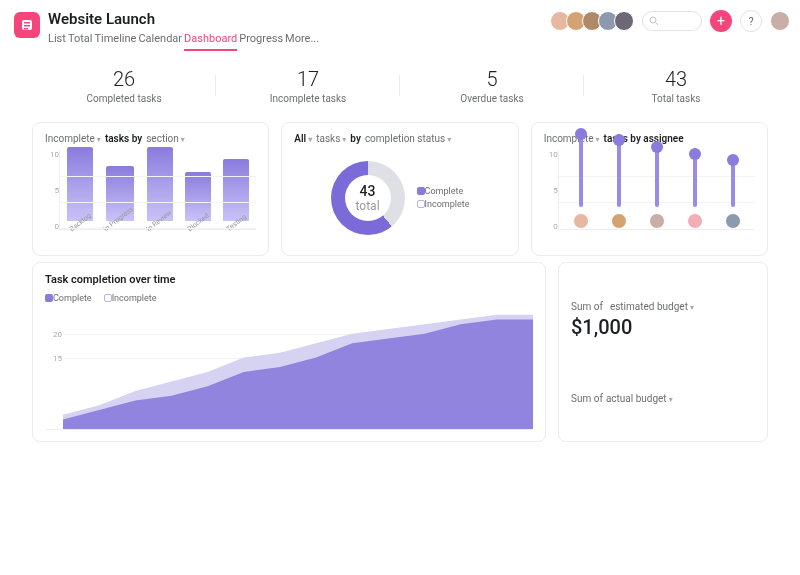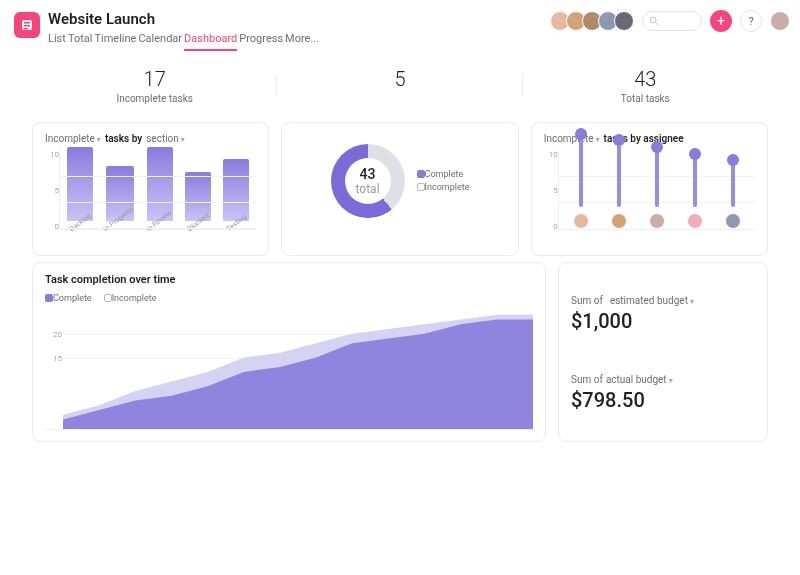--- a/index.html
+++ b/index.html
@@ -189,25 +189,30 @@
         <span>?</span>
       </div>
     <span class="avatar" style="margin-left:0;background:#c9ada7"></span>
   </div>
 </div>
 
 <div class="content">
 
   <div class="stats-row">
     <div class="stat">
+      <div class="stat-num">26</div>
+      <div class="stat-lbl">Completed tasks</div>
+    </div>
+    <div class="stat">
       <div class="stat-num">17</div>
       <div class="stat-lbl">Incomplete tasks</div>
     </div>
     <div class="stat">
       <div class="stat-num">5</div>
+      <div class="stat-lbl">Overdue tasks</div>
     </div>
     <div class="stat">
       <div class="stat-num">43</div>
       <div class="stat-lbl">Total tasks</div>
     </div>
   </div>
 
   <div class="row">
 
     <div class="card" style="flex:1">
@@ -243,20 +248,26 @@
             </div>
             <div class="bar-col">
               <div class="bar" style="height: 61.5385px;"></div>
               <div class="bar-lbl">Testing</div>
             </div>
           </div>
       </div>
     </div>
 
     <div class="card" style="flex:1">
+      <div class="card-header">
+        <span class="strong chev">All</span>
+        <span class="chev">tasks</span>
+        <span class="strong">by</span>
+        <span class="chev">completion status</span>
+      </div>
       <div class="donut-wrap">
         <div class="donut">
           <div class="donut-center">
             <div class="n">43</div>
             <div class="t">total</div>
           </div>
         </div>
         <div class="legend">
           <div class="legend-row">
               <span class="sw fill"></span>
@@ -346,18 +357,17 @@
 
     <div class="card budget-card">
       <div class="budget-block">
         <span class="budget-label">Sum of</span>
         <span class="budget-label chev" style="margin-left:4px">estimated budget</span>
         <div class="budget-val">$1,000</div>
       </div>
       <div class="budget-block">
         <span class="budget-label">Sum of</span>
         <span class="budget-label chev" style="">actual budget</span>
-        <div class="budget-val">$798.50</div>
       </div>
     </div>
   </div>
 
 </div>
 
 </body></html>

